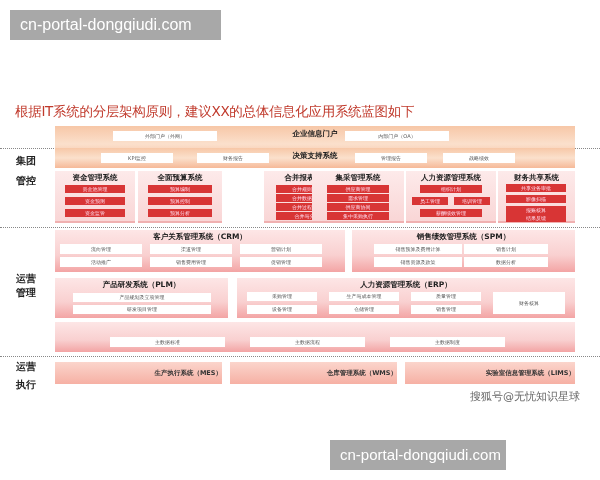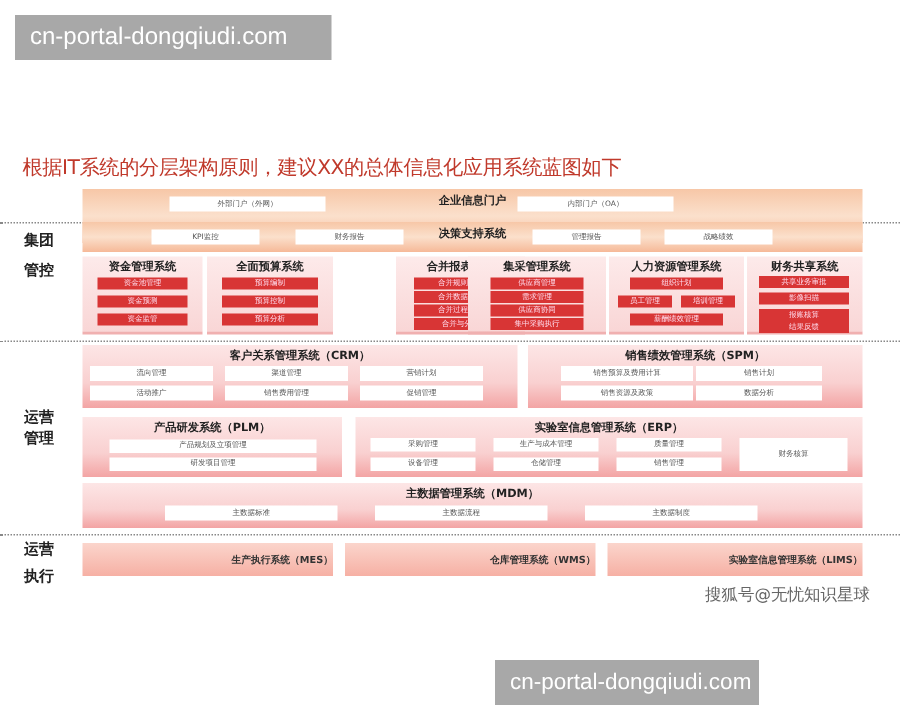--- a/index.html
+++ b/index.html
@@ -128,32 +128,31 @@
   <div class="wbox" style="left:112px; top:27px; width:84px; height:10px; line-height:10px;">数据分析</div>
 </div>
 
 <div class="band-red" style="left:55px; top:278px; width:173px; height:40px;">
   <div class="band-title" style="left:0; right:0; top:2px;">产品研发系统（PLM）</div>
   <div class="wbox" style="left:18px; top:15px; width:138px; height:9px; line-height:9px;">产品规划及立项管理</div>
   <div class="wbox" style="left:18px; top:27px; width:138px; height:9px; line-height:9px;">研发项目管理</div>
 </div>
 
 <div class="band-red" style="left:237px; top:278px; width:338px; height:40px;">
-  <div class="band-title" style="left:0; right:0; top:2px;">实验室信息管理系统（ERP）</div>
+  <div class="band-title" style="left:0; right:0; top:2px;">人力资源管理系统（ERP）</div>
   <div class="wbox" style="left:10px; top:14px; width:70px; height:9px; line-height:9px;">采购管理</div>
   <div class="wbox" style="left:92px; top:14px; width:70px; height:9px; line-height:9px;">生产与成本管理</div>
   <div class="wbox" style="left:174px; top:14px; width:70px; height:9px; line-height:9px;">质量管理</div>
   <div class="wbox" style="left:256px; top:14px; width:72px; height:22px; line-height:22px;">财务核算</div>
   <div class="wbox" style="left:10px; top:27px; width:70px; height:9px; line-height:9px;">设备管理</div>
   <div class="wbox" style="left:92px; top:27px; width:70px; height:9px; line-height:9px;">仓储管理</div>
   <div class="wbox" style="left:174px; top:27px; width:70px; height:9px; line-height:9px;">销售管理</div>
 </div>
 
 <div class="band-red" style="left:55px; top:322px; width:520px; height:30px;">
-  <div class="band-title" style="left:0; right:0; top:2px;">主数据管理系统（MDM）</div>
   <div class="wbox" style="left:55px; top:15px; width:115px; height:10px; line-height:10px;">主数据标准</div>
   <div class="wbox" style="left:195px; top:15px; width:115px; height:10px; line-height:10px;">主数据流程</div>
   <div class="wbox" style="left:335px; top:15px; width:115px; height:10px; line-height:10px;">主数据制度</div>
 </div>
 
 <div class="exe" style="left:55px; width:167px;">生产执行系统（MES）</div>
 <div class="exe" style="left:230px; width:167px;">仓库管理系统（WMS）</div>
 <div class="exe" style="left:405px; width:170px;">实验室信息管理系统（LIMS）</div>
 
 <div class="credit">搜狐号@无忧知识星球</div>

